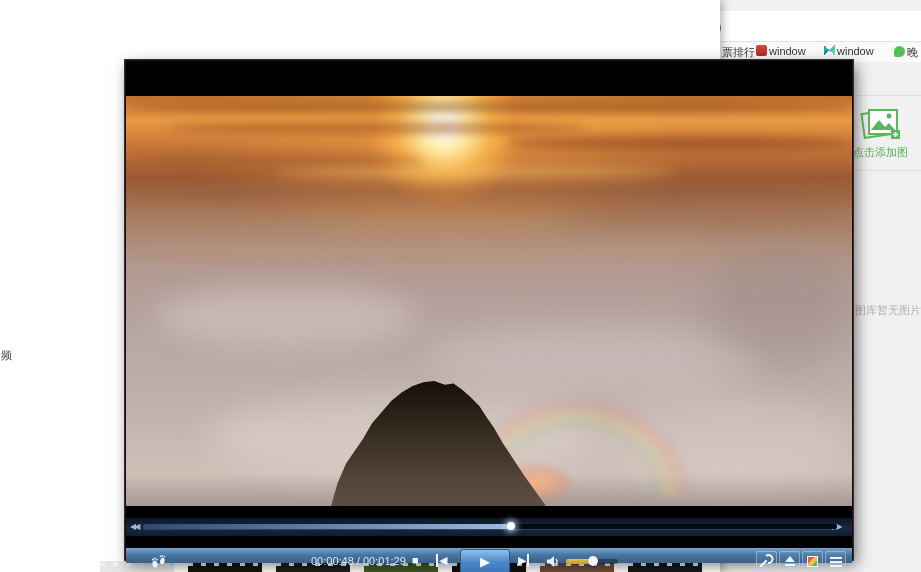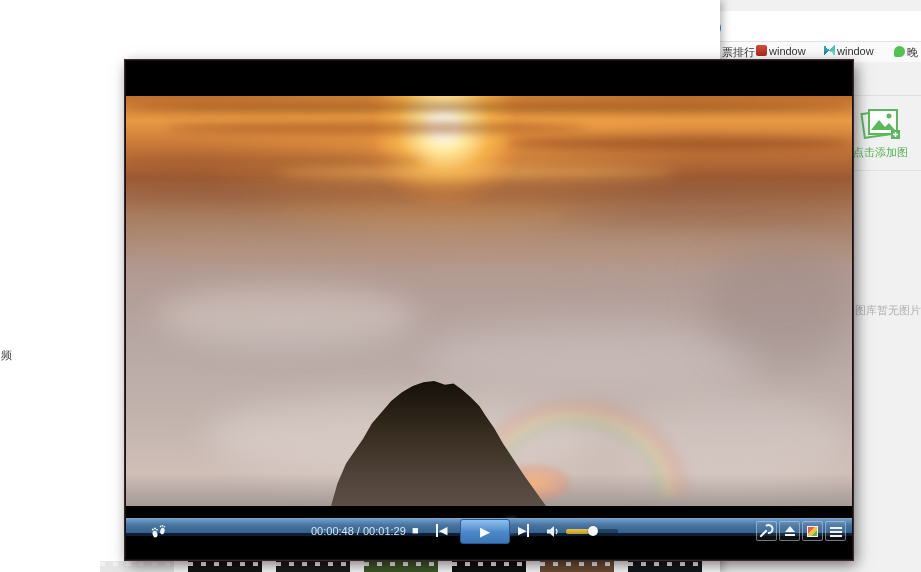--- a/index.html
+++ b/index.html
@@ -116,21 +116,21 @@
     text-shadow:-1px -1px 0 #000,1px -1px 0 #000,-1px 1px 0 #000,1px 1px 0 #000,0 0 3px #000; }
   #seek-row { left:0; top:457px; width:726px; height:18px;
     background:linear-gradient(180deg,#0c1524 0%,#18293f 55%,#0e1c30 100%); }
   .seek-arrow { top:4px; font-size:8px; color:#9fb8d8; letter-spacing:-2px; }
   #seek-track { left:17px; top:6px; width:694px; height:5px; background:#050b14; border-radius:2px;
     box-shadow:0 1px 0 rgba(120,150,190,.25); }
   #seek-progress { left:0; top:0; height:5px; border-radius:2px;
     background:linear-gradient(90deg,#2e4a6c,#9cbbde); }
   #seek-playhead { top:-2px; width:8px; height:8px; border-radius:50%; background:#fff;
     box-shadow:0 0 6px 2px rgba(190,220,255,.9); }
-  #ctrl-row { left:0; top:457px; width:726px; height:15px; border-top:1px solid #7ba3cc;
+  #ctrl-row { left:0; top:487px; width:726px; height:15px; border-top:1px solid #7ba3cc;
     background:linear-gradient(180deg,#6f9cc8 0%,#47749f 45%,#35618c 100%); }
   #time-display { left:185px; top:6px; font-size:11px; color:#d5e5f5; white-space:nowrap; }
   .tbtn { position:absolute; color:#f0f6fc; text-align:center; }
   #stop-btn { left:286px; top:5px; font-size:11px; }
   #prev-btn { left:310px; top:5px; font-size:11px; border-left:2px solid #f0f6fc; padding-left:1px; }
   #play-btn { left:334px; top:0; width:50px; height:25px; border:1px solid #2a5a92; border-radius:3px;
     background:linear-gradient(180deg,#8fc0ee 0%,#4a86c8 55%,#3a76b8 100%);
     font-size:13px; line-height:23px; color:#fff; }
   #next-btn { left:392px; top:5px; font-size:11px; border-right:2px solid #f0f6fc; padding-right:1px; }
   #volume-icon { left:420px; top:6px; width:14px; height:13px; }

